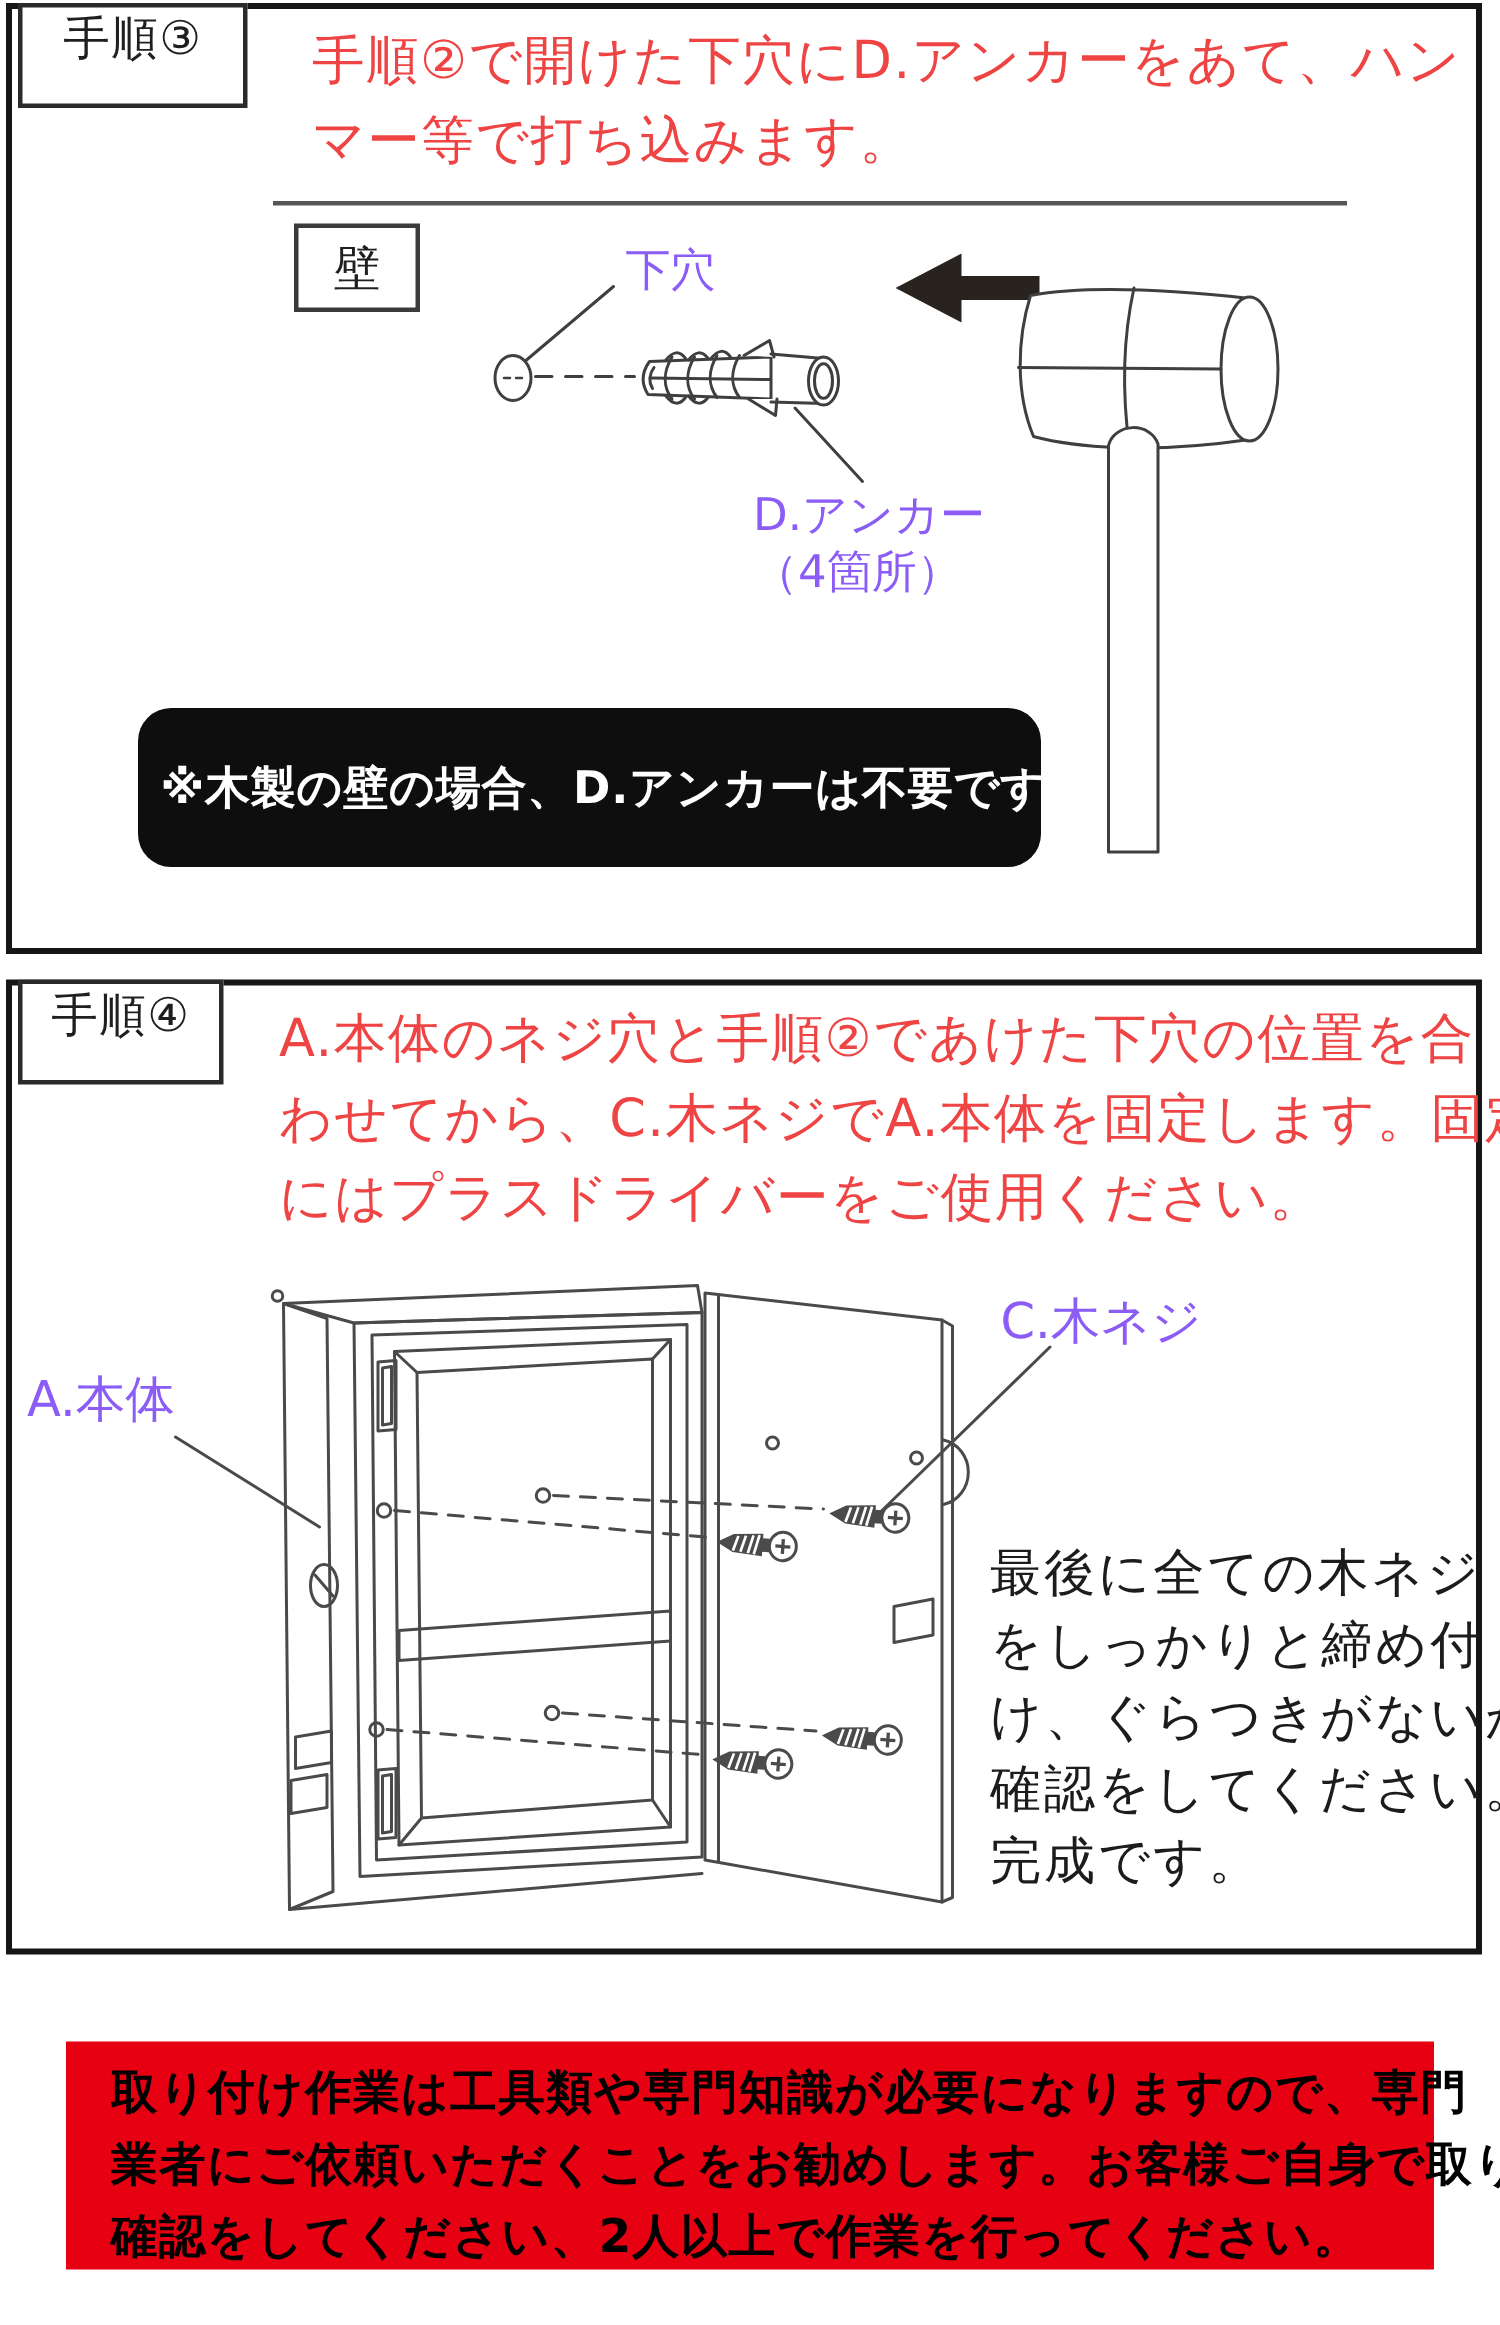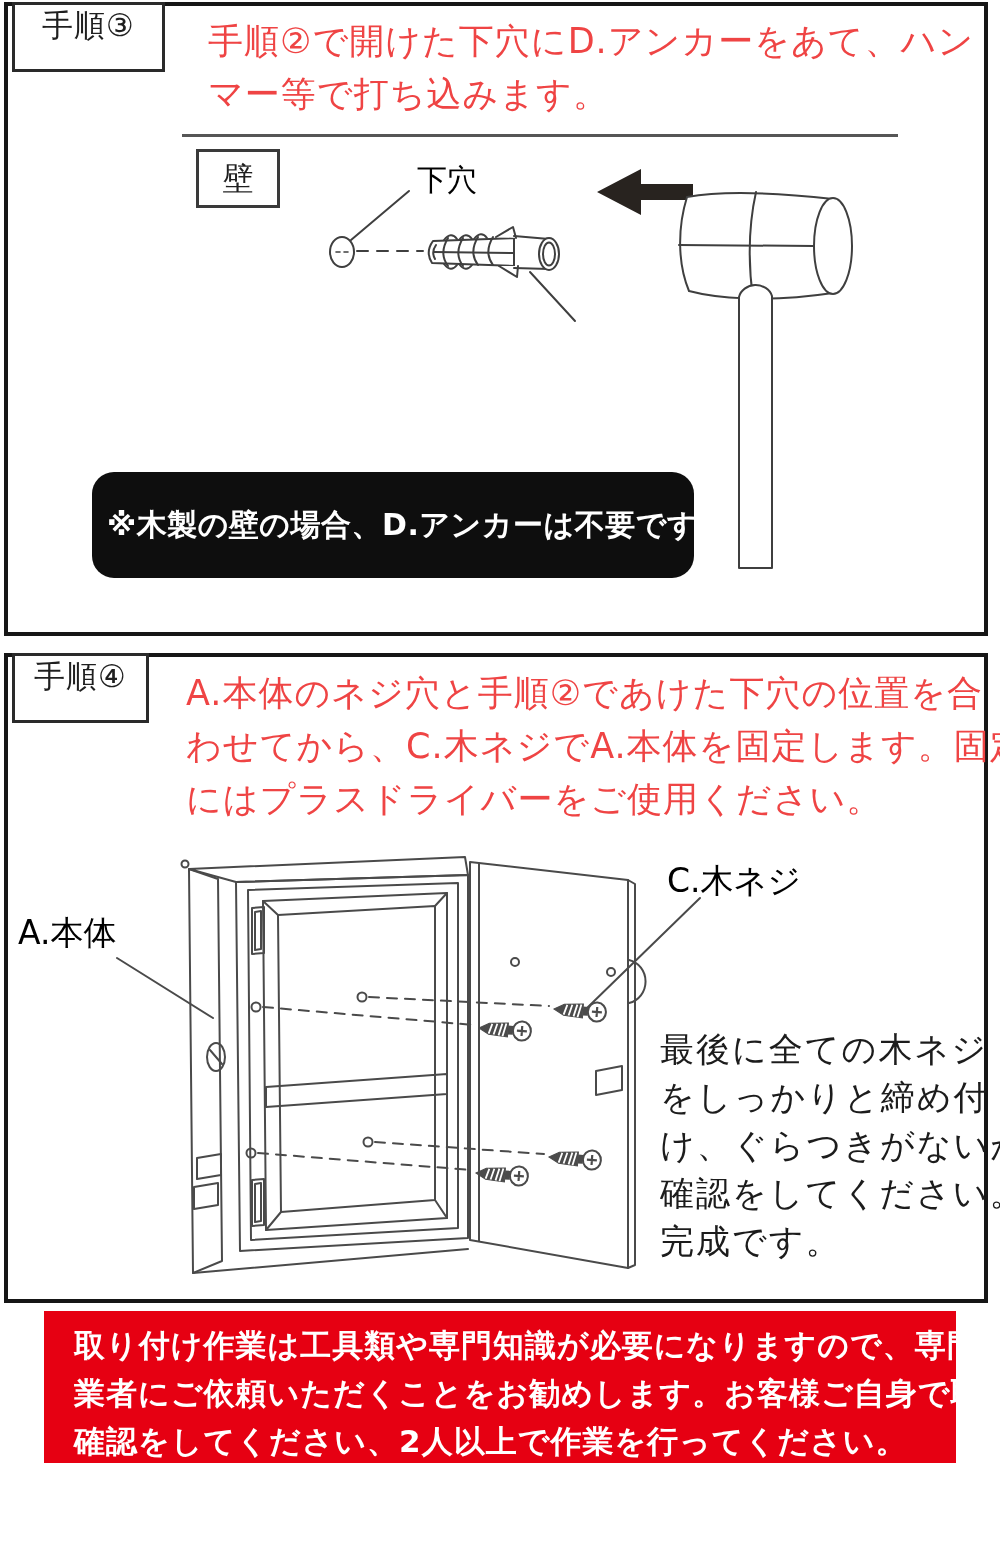--- a/index.html
+++ b/index.html
@@ -30,38 +30,38 @@
   #text-step4{left:186px;top:667px;}
 
   .rule{position:absolute;left:182px;top:134px;width:716px;height:3px;background:#565656;z-index:3;}
 
   .wall-box{
     position:absolute;left:196px;top:149px;width:84px;height:59px;
     border:3px solid #3a3a3a;box-sizing:border-box;z-index:4;
     display:flex;align-items:center;justify-content:center;font-size:31px;color:#1f1f1f;
   }
 
-  .diagram-label{position:absolute;z-index:4;font-size:30px;color:#000000;white-space:nowrap;}
+  .diagram-label{position:absolute;z-index:4;font-size:30px;color:#8b5cf6;white-space:nowrap;}
   #label-pilot-hole{left:417px;top:160px;}
   #label-anchor{left:502px;top:325px;line-height:38px;}
   #label-body-a{left:18px;top:911px;font-size:33px;}
   #label-screw-c{left:667px;top:859px;font-size:33px;}
 
   .note-black{
     position:absolute;left:58px;top:472px;width:602px;height:106px;box-sizing:border-box;
     background:#0e0e0e;border-radius:22px;color:#ffffff;z-index:4;
     display:flex;align-items:center;padding-left:15px;
     font-size:30px;font-weight:bold;letter-spacing:0.5px;white-space:nowrap;margin-left:34px;
   }
 
   .side-note{position:absolute;left:660px;top:1025px;z-index:4;font-size:34px;line-height:48px;color:#1c1c1c;letter-spacing:2px;white-space:nowrap;}
 
   .warning{
-    position:absolute;left:44px;top:1311px;width:912px;height:152px;box-sizing:border-box;
-    background:#e60012;color:#ffffff;z-index:4;
+    position:absolute;left:44px;top:1361px;width:912px;height:152px;box-sizing:border-box;
+    background:#e60012;color:#000000;z-index:4;
     font-size:31px;font-weight:bold;line-height:48px;letter-spacing:1px;
     padding:10px 0 0 30px;white-space:nowrap;
   }
 
   svg.layer{position:absolute;left:0;z-index:2;pointer-events:none;}
   #svg-step3{top:0;}
   #svg-step4{top:650px;}
 </style>
 </head>
 <body>
@@ -80,20 +80,24 @@
   </div>
 
   <div class="rule"></div>
 
   <div class="wall-box">
     <span>壁</span>
   </div>
 
   <div class="diagram-label" id="label-pilot-hole">下穴</div>
 
+  <div class="diagram-label" id="label-anchor">
+    <div>D.アンカー</div>
+    <div>（4箇所）</div>
+  </div>
 
   <div class="note-black">
     <span>※木製の壁の場合、D.アンカーは不要です。</span>
   </div>
 
   <svg class="layer" id="svg-step3" width="1000" height="640" viewBox="0 0 1000 640">
     <g stroke="#3f3f3f" stroke-width="2" fill="none" stroke-linecap="round" stroke-linejoin="round">
 
       <g>
         <ellipse cx="342" cy="252" rx="12" ry="15" fill="#fff"></ellipse>

